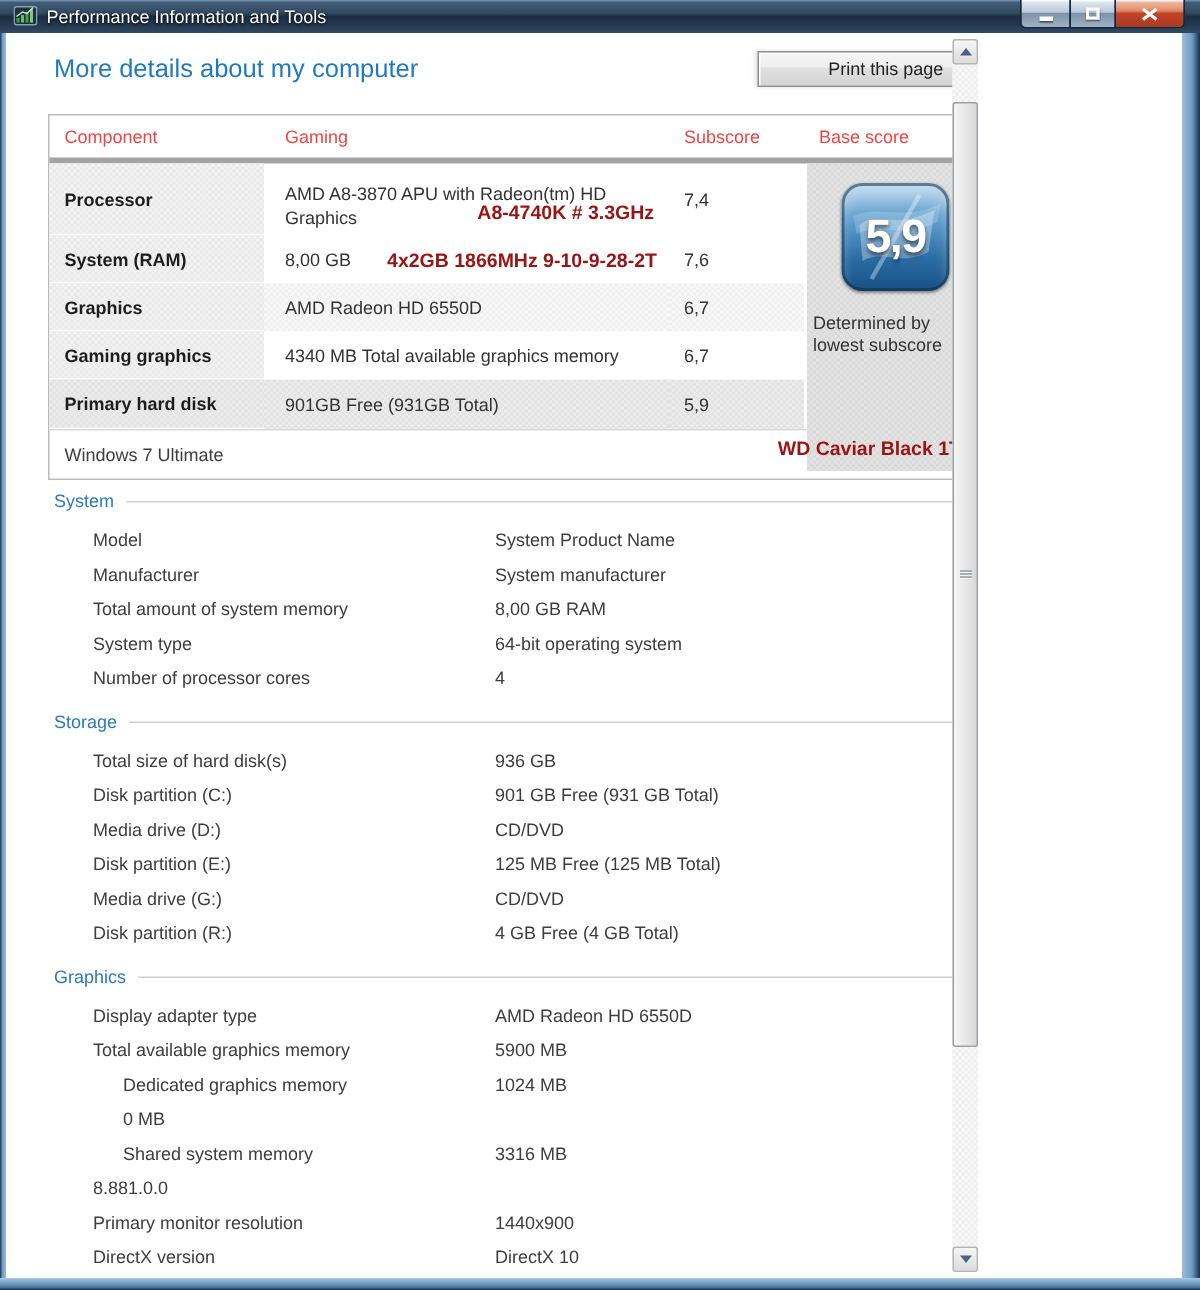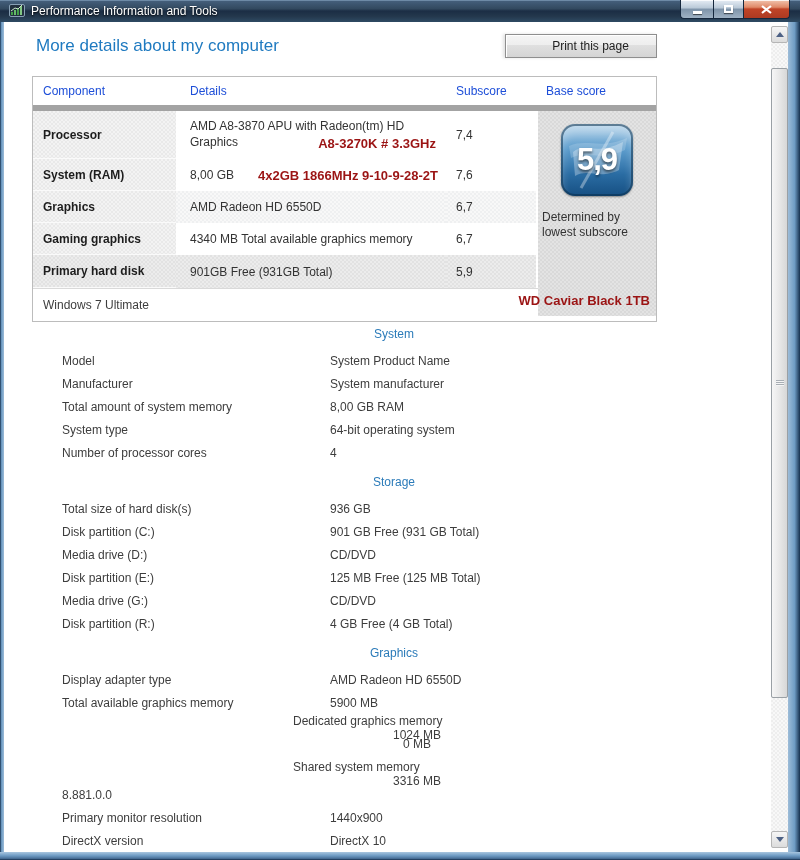--- a/index.html
+++ b/index.html
@@ -23,42 +23,42 @@
     background:linear-gradient(180deg,#f2c4ae 0%,#e08968 40%,#c04427 50%,#ad3a22 100%);}
   .glyph-min{width:9px;height:3px;background:#fff;box-shadow:0 1px 1px rgba(0,0,0,.6);margin-top:6px;}
   .glyph-max{width:9px;height:8px;border:2px solid #fff;box-sizing:border-box;box-shadow:0 1px 1px rgba(0,0,0,.5);}
   .border-left,.border-right{position:absolute;top:22px;bottom:8px;width:4px;
     background:linear-gradient(90deg,#16304e,#6f9cc4 40%,#9dbcd8);}
   .border-left{left:0;}
   .border-right{right:0;width:12px;background:linear-gradient(90deg,#9dbcd8,#6f9cc4 55%,#16304e);}
   .border-bottom{position:absolute;left:0;right:0;bottom:0;height:8px;
     background:linear-gradient(180deg,#a9c6df,#6f9cc4 45%,#4a7199 80%,#122b49);}
   
-  .client{position:absolute;left:4px;top:22px;width:784px;bottom:8px;background:#fff;overflow:hidden;}
+  .client{position:absolute;left:4px;top:22px;width:648px;bottom:8px;background:#fff;overflow:hidden;}
   .page-title{position:absolute;left:32px;top:14px;font-size:17px;font-weight:400;color:#1f7ac0;margin:0;}
   .print-btn{position:absolute;left:501px;top:12px;width:152px;height:24px;
     background:linear-gradient(180deg,#f5f5f5,#eeeeee 45%,#e0e0e0 46%,#d4d4d4);
     border:1px solid #8e8e8e;box-shadow:1px 1px 0 #fff inset, -2px 0 3px rgba(0,0,0,.12);
     font-size:12px;color:#222;font-family:"Liberation Sans",sans-serif;padding-left:25px;}
   
   .wei{position:absolute;left:28px;top:54px;width:623px;border:1px solid #bcbcbc;background:#fff;}
   .wei-head{display:grid;grid-template-columns:143px 270px 90px 118px;height:28px;align-items:center;
-    border-bottom:6px solid #a3a3a3;font-size:12px;color:#1d4ed8;}
+    border-bottom:4px solid #a3a3a3;font-size:12px;color:#ef4444;}
   .wei-head span{padding-left:10px;}
   .wei-head span:nth-child(2){padding-left:14px;}
   .wei-body{position:relative;}
   .wei-row{display:grid;grid-template-columns:143px 270px 90px;font-size:12px;color:#333;}
   .cell{display:flex;align-items:center;box-sizing:border-box;}
   .c-comp{padding-left:10px;font-weight:bold;color:#1d1d1d;
     background:#ececec;background-image:repeating-conic-gradient(#e9e9e9 0% 25%,#f3f3f3 0% 50%);
     background-size:4px 4px;border-bottom:1px solid #fafafa;}
   .c-det{padding-left:14px;padding-right:6px;position:relative;}
   .c-sub{padding-left:10px;}
   .r-proc{height:48px;}
-  .r-proc .c-det{align-items:flex-start;padding-top:7px;line-height:16px;}
+  .r-proc .c-det{align-items:center;padding-top:7px;line-height:16px;}
   .r-mem,.r-gfx,.r-game{height:32px;}
   .r-disk{height:33px;}
   .r-gfx .c-det,.r-gfx .c-sub{background-image:repeating-conic-gradient(#eff0f1 0% 25%,#f8f8f8 0% 50%);background-size:4px 4px;}
   .r-disk .c-comp,.r-disk .c-det,.r-disk .c-sub{
     background-image:repeating-conic-gradient(#e2e2e2 0% 25%,#ececec 0% 50%);background-size:4px 4px;}
   .annot{color:#9b1414;font-weight:bold;font-size:13px;white-space:nowrap;}
   .annot-proc{position:absolute;right:10px;bottom:7px;}
   .annot-mem{margin-left:24px;}
   .annot-disk{position:absolute;top:182px;right:6px;}
   .os-row{height:32px;border-top:1px solid #d9d9d9;display:flex;align-items:center;
@@ -71,26 +71,26 @@
     background:linear-gradient(180deg,#a9cce6 0%,#5d9dcd 35%,#2a6ca3 70%,#1b5档 100%);
     background:linear-gradient(180deg,#a9cce6 0%,#5d9dcd 35%,#2a6ca3 70%,#164f82 100%);
     box-shadow:inset 0 0 0 2px rgba(10,45,75,.55), inset 0 10px 10px rgba(255,255,255,.35), 0 1px 2px rgba(0,0,0,.4);
     display:flex;align-items:center;justify-content:center;}
   .badge svg{position:absolute;inset:0;}
   .badge .score{position:relative;color:#fff;font-size:31px;font-weight:bold;
     text-shadow:0 2px 3px rgba(0,0,0,.55);letter-spacing:-1px;}
   .badge-caption{margin-top:14px;width:110px;text-align:left;font-size:12px;line-height:15px;color:#333;}
   
   .sections{position:absolute;left:32px;top:305px;width:716px;}
-  .sec-title{display:flex;align-items:center;font-size:12px;color:#2b7bb9;margin:0 0 7px 0;flex-direction:column;}
+  .sec-title{display:flex;align-items:center;font-size:12px;color:#2b7bb9;margin:0 0 7px 0;}
   .sec-title .rule{flex:1;border-top:1px solid #d0d0d0;margin-left:8px;}
   .sec{margin-bottom:11px;}
   .kv{display:flex;padding-left:26px;height:23px;align-items:center;font-size:12px;color:#3d3d3d;}
   .kv .k{width:268px;flex:0 0 auto;}
-  .kv.indent{padding-left:46px;flex-direction:column;}
+  .kv.indent{padding-left:46px;}
   .kv.indent .k{width:248px;}
   
   .scrollbar{position:absolute;right:0;top:4px;bottom:4px;width:17px;
     background:#f1f1f1;background-image:repeating-conic-gradient(#eeeeee 0% 25%,#f8f8f8 0% 50%);
     background-size:4px 4px;}
   .sb-btn{position:absolute;left:0;width:17px;height:17px;box-sizing:border-box;
     background:linear-gradient(180deg,#f6f6f6,#dcdcdc);border:1px solid #b5b5b5;border-radius:2px;
     display:flex;align-items:center;justify-content:center;}
   .sb-up{top:0;}
   .sb-down{bottom:0;}
@@ -141,31 +141,31 @@
   <div class="border-bottom"></div>
 
   <div class="client">
 
     <h1 class="page-title">More details about my computer</h1>
     <button class="print-btn">Print this page</button>
 
     <div class="wei">
       <div class="wei-head">
         <span>Component</span>
-        <span>Details</span>
+        <span>Gaming</span>
         <span>Subscore</span>
         <span>Base score</span>
       </div>
 
       <div class="wei-body">
         <div class="wei-row r-proc">
           <div class="cell c-comp">Processor</div>
           <div class="cell c-det">
             <span>AMD A8-3870 APU with Radeon(tm) HD Graphics</span>
-            <span class="annot annot-proc">A8-3270K # 3.3GHz</span>
+            <span class="annot annot-proc">A8-4740K # 3.3GHz</span>
           </div>
           <div class="cell c-sub">7,4</div>
         </div>
 
         <div class="wei-row r-mem">
           <div class="cell c-comp">System (RAM)</div>
           <div class="cell c-det">
             <span>8,00 GB</span>
             <span class="annot annot-mem">4x2GB 1866MHz 9-10-9-28-2T</span>
           </div>

